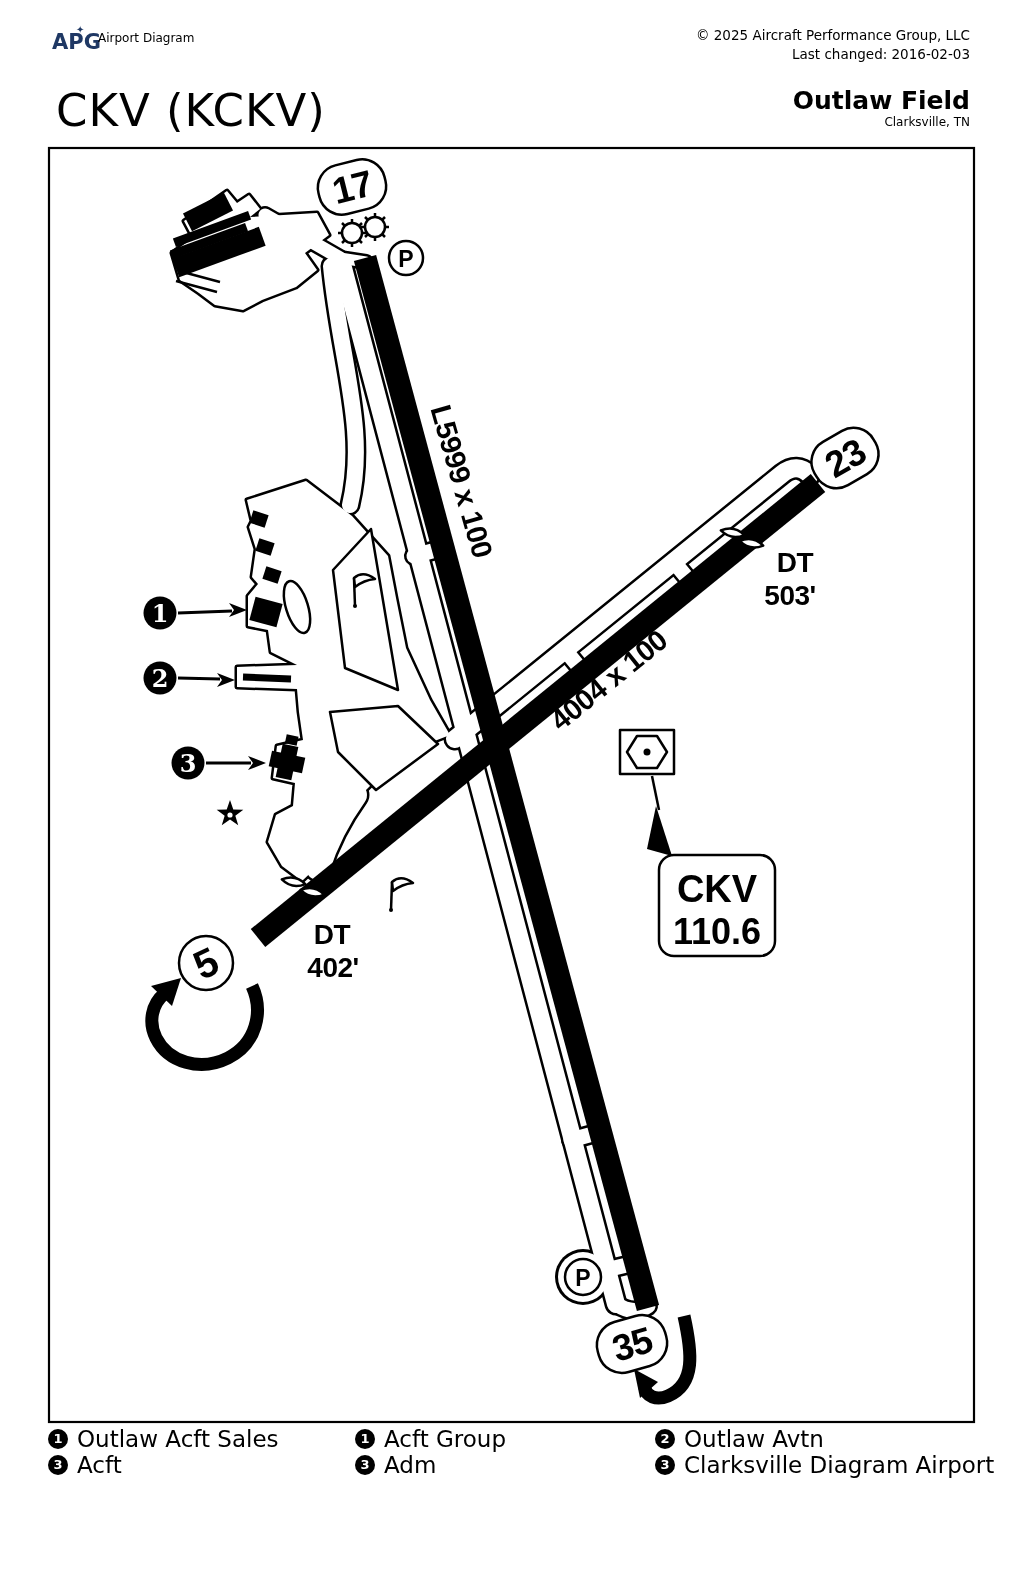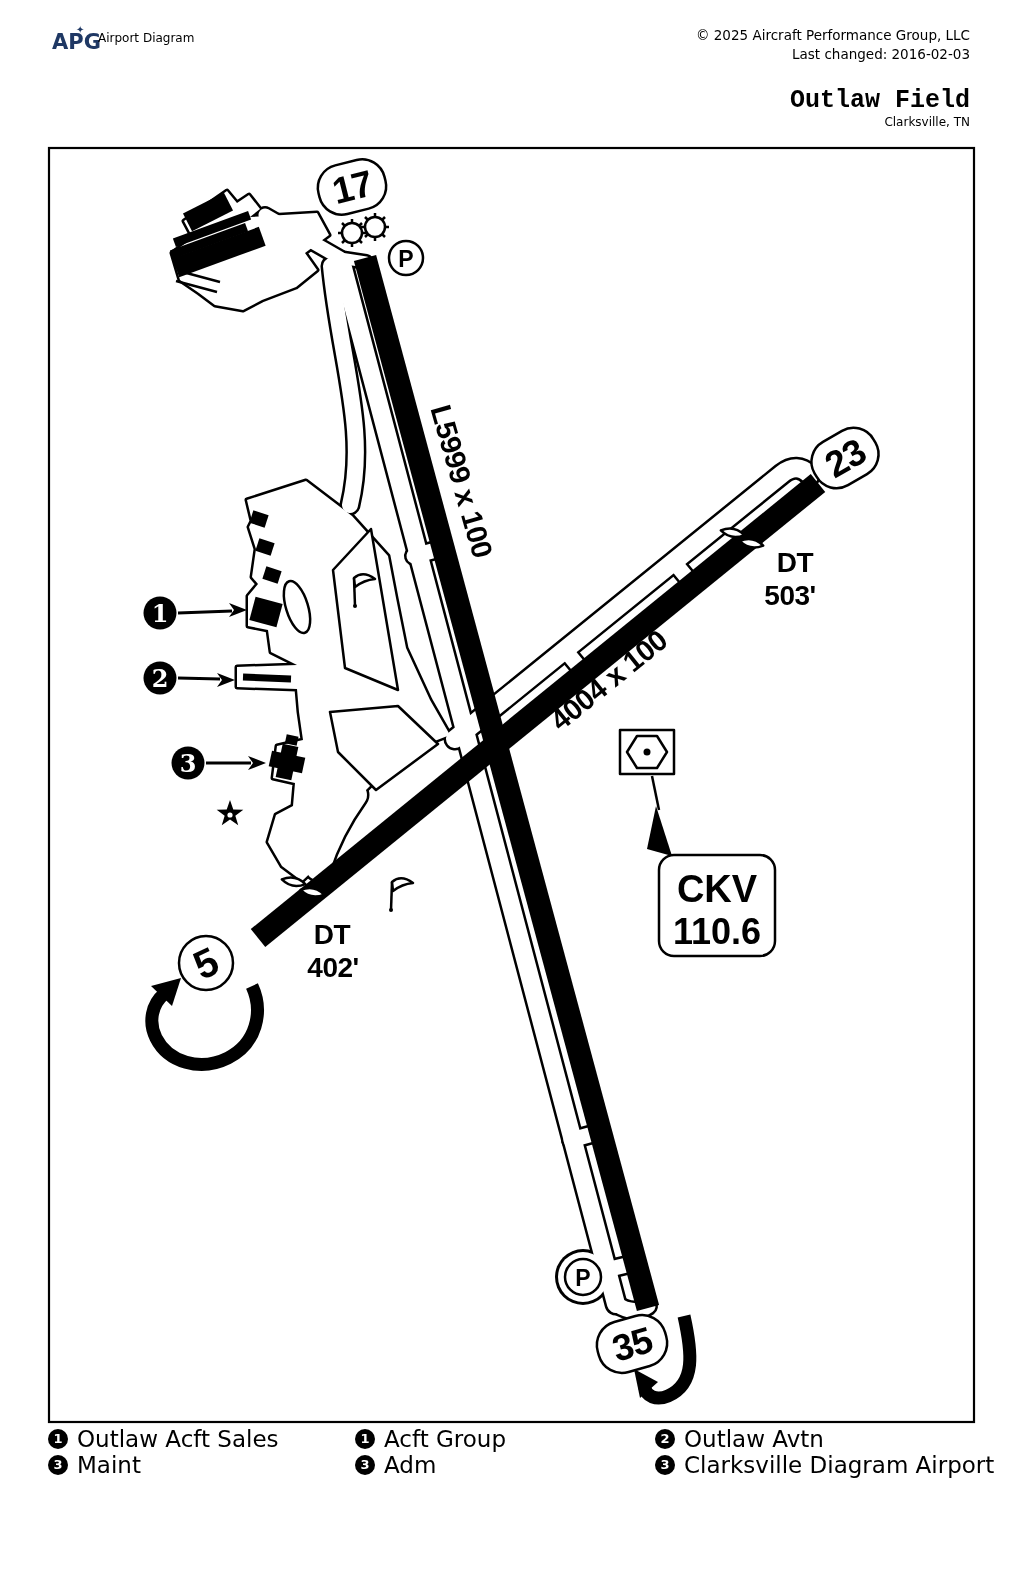--- a/index.html
+++ b/index.html
@@ -5,21 +5,21 @@
   html,body{margin:0;padding:0;background:#fff;}
   .page{position:relative;width:1024px;height:1573px;background:#fff;overflow:hidden;
         font-family:"DejaVu Sans","Liberation Sans",sans-serif;color:#000;}
   .abs{position:absolute;}
   .brand{left:52px;top:30px;font-size:21px;font-weight:bold;color:#1f3864;letter-spacing:0px;}
   .brand-star{left:76px;top:24px;font-size:10px;color:#1f3864;}
   .product{left:98px;top:31px;font-size:12px;color:#000;}
   .copyright{right:54px;top:27px;font-size:13.5px;text-align:center;}
   .changed{right:54px;top:46px;font-size:13.5px;text-align:center;}
   .apt-code{left:56px;top:84px;font-size:45px;letter-spacing:1px;}
-  .apt-name{right:54px;top:86px;font-size:25px;font-weight:bold;text-align:right;font-family:Liberation Mono, monospace;}
+  .apt-name{right:54px;top:86px;font-size:25px;font-weight:bold;text-align:right;}
   .apt-city{right:54px;top:115px;font-size:12px;text-align:right;}
   .legend-item{display:flex;align-items:center;gap:9px;height:22px;}
   .badge{width:20px;height:20px;border-radius:50%;background:#000;color:#fff;
          font-size:13px;font-weight:bold;text-align:center;line-height:20px;flex:0 0 20px;}
   .legend-label{font-size:23px;white-space:nowrap;}
   svg{position:absolute;left:0;top:0;}
   .under{stroke:#000;fill:none;stroke-linecap:round;stroke-linejoin:round;}
   .over{stroke:#fff;fill:none;stroke-linecap:round;stroke-linejoin:round;}
   .shape-under{fill:#000;stroke:#000;stroke-width:5;stroke-linejoin:round;}
   .shape-over{fill:#fff;stroke:none;}
@@ -38,20 +38,21 @@
 </head>
 <body>
 
 <div class="page">
 
   <div class="abs brand">APG</div>
   <div class="abs brand-star">✦</div>
   <div class="abs product">Airport Diagram</div>
   <div class="abs copyright">© 2025 Aircraft Performance Group, LLC</div>
   <div class="abs changed">Last changed: 2016-02-03</div>
+  <div class="abs apt-code">CKV (KCKV)</div>
   <div class="abs apt-name">Outlaw Field</div>
   <div class="abs apt-city">Clarksville, TN</div>
 
   <svg width="1024" height="1573" viewBox="0 0 1024 1573">
 
     <rect x="49" y="148" width="925" height="1274" fill="none" stroke="#000" stroke-width="2.2"></rect>
 
     <g>
       <path class="under" stroke-width="23" d="M342,264 L616,1304"></path>
       <path class="under" stroke-width="18" d="M265,215 L340,258"></path>
@@ -261,21 +262,21 @@
   <div class="abs legend-item" style="left:355px;top:1428px;">
     <span class="badge">1</span>
     <span class="legend-label">Acft Group</span>
   </div>
   <div class="abs legend-item" style="left:655px;top:1428px;">
     <span class="badge">2</span>
     <span class="legend-label">Outlaw Avtn</span>
   </div>
   <div class="abs legend-item" style="left:48px;top:1454px;">
     <span class="badge">3</span>
-    <span class="legend-label">Maint</span>
+    <span class="legend-label">Acft</span>
   </div>
   <div class="abs legend-item" style="left:355px;top:1454px;">
     <span class="badge">3</span>
     <span class="legend-label">Adm</span>
   </div>
   <div class="abs legend-item" style="left:655px;top:1454px;">
     <span class="badge">3</span>
     <span class="legend-label">Clarksville Diagram Airport</span>
   </div>
 

